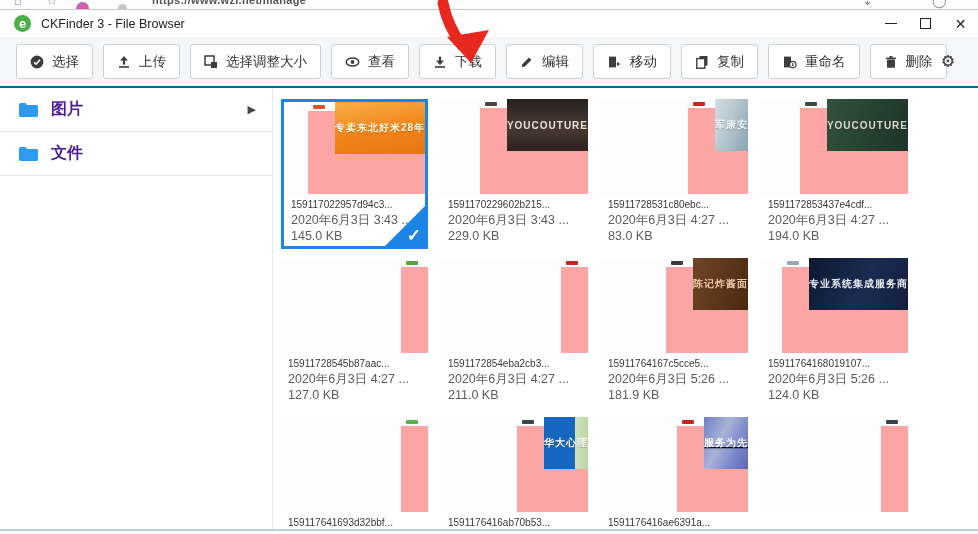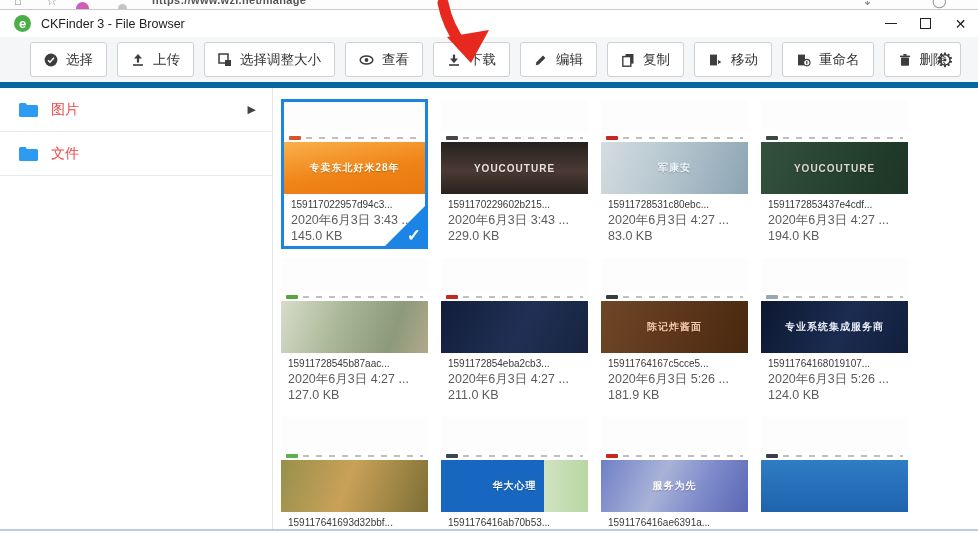--- a/index.html
+++ b/index.html
@@ -31,49 +31,49 @@
     align-items:center; justify-content:center; line-height:1; }
   .app-title { margin-left:10px; font-size:12.5px; color:#222; }
   .win-controls { margin-left:auto; display:flex; align-items:center; }
   .win-btn { width:35px; height:27px; display:flex; align-items:center;
     justify-content:center; color:#222; cursor:default; }
   .ic-min { width:12px; height:0; border-top:1.6px solid #222; }
   .ic-max { width:11px; height:11px; border:1.6px solid #222; }
   .ic-close { font-size:14px; line-height:1; }
 
   
-  .toolbar { height:51px; background:#f5f6f7; border-bottom:6px solid #0369a1;
-    display:flex; align-items:center; padding-left:30px; position:relative; }
+  .toolbar { height:51px; background:#f5f6f7; border-bottom:2px solid #0369a1;
+    display:flex; align-items:center; padding-left:16px; position:relative;font-family:Liberation Mono, monospace; }
   .btn { display:inline-flex; align-items:center; gap:8px; background:#fff;
     border:1px solid #cdd1d4; border-radius:3px; padding:0 13px; height:35px;
     margin-right:10px; font-size:13.5px; color:#333; cursor:pointer;
     font-family:inherit; }
   .btn svg { display:block; }
   .gear { position:absolute; right:24px; top:50%; transform:translateY(-50%);
     font-size:20px; color:#3d3d3d; cursor:pointer; line-height:1; }
 
   
   .content { display:flex; height:443px; }
   .sidebar { width:273px; border-right:1px solid #e4e6e8; flex-shrink:0; }
   .folder-row { height:44px; display:flex; align-items:center; gap:13px;
     padding:0 16px 0 18px; border-bottom:1px solid #e6e8ea; cursor:pointer;
     background:#fff; }
   .folder-row svg { flex-shrink:0; }
-  .folder-label { font-size:14px; color:#ef4444; flex:1; }
+  .folder-label { font-size:16px; color:#4c1d95; flex:1;font-weight:bold; }
   .expand-arrow { font-size:11px; color:#444; }
 
   .main { flex:1; padding:11px 0 0 8px; overflow:hidden; position:relative; }
   .grid { display:grid; grid-template-columns:repeat(4,147px);
     column-gap:13px; row-gap:9px; }
 
   
   .card { width:147px; height:150px; background:#fff; position:relative;
     cursor:pointer; overflow:hidden; }
   .card.selected { border:3px solid #1b84e5; }
-  .thumb { height:95px; background:#fca5a5; display:flex; flex-direction:column;
+  .thumb { height:95px; background:#fca5a5; display:flex; flex-direction:row;
     overflow:hidden; }
   .card.selected .thumb { height:92px; }
   .site-pad { flex:1; background:#fdfdfd; }
   .site-nav { height:9px; background:#fff; display:flex; align-items:center;
     padding:0 5px; gap:5px; }
   .logo-dot { width:12px; height:4px; border-radius:1px; flex-shrink:0; }
   .dashes { flex:1; height:2px;
     background:repeating-linear-gradient(90deg,#bfbfbf 0 6px,transparent 6px 13px); }
   .banner { height:52px; display:flex; align-items:center; justify-content:center;
     overflow:hidden; }
@@ -166,32 +166,32 @@
         </svg>
       <span>下载</span>
     </button>
     <button class="btn">
       <svg width="14" height="14" viewBox="0 0 14 14">
           <path d="M1.8 12.2l.6-3L9 2.6 11.4 5 4.8 11.6z" fill="#3d3d3d"></path>
         </svg>
       <span>编辑</span>
     </button>
     <button class="btn">
-      <svg width="14" height="14" viewBox="0 0 14 14">
-          <rect x="4.5" y="1" width="8" height="9.6" fill="#3d3d3d"></rect>
-          <rect x="1.8" y="3.6" width="8" height="9.6" fill="#fff" stroke="#3d3d3d" stroke-width="1.4"></rect>
-        </svg>
-      <span>复制</span>
-    </button>
-    <button class="btn">
       <svg width="15" height="14" viewBox="0 0 15 14">
           <rect x="2" y="1.6" width="7" height="10.8" fill="#3d3d3d"></rect>
           <polygon points="9.6,6 14,9 9.6,12" fill="#3d3d3d" stroke="#fff" stroke-width="1"></polygon>
         </svg>
       <span>移动</span>
+    </button>
+    <button class="btn">
+      <svg width="14" height="14" viewBox="0 0 14 14">
+          <rect x="4.5" y="1" width="8" height="9.6" fill="#3d3d3d"></rect>
+          <rect x="1.8" y="3.6" width="8" height="9.6" fill="#fff" stroke="#3d3d3d" stroke-width="1.4"></rect>
+        </svg>
+      <span>复制</span>
     </button>
     <button class="btn">
       <svg width="15" height="14" viewBox="0 0 15 14">
           <rect x="2" y="1.6" width="7" height="10.8" fill="#3d3d3d"></rect>
           <circle cx="10.8" cy="9.6" r="3.2" fill="#fff" stroke="#3d3d3d" stroke-width="1.2"></circle>
           <rect x="10.2" y="8" width="1.2" height="3.2" fill="#3d3d3d"></rect>
         </svg>
       <span>重命名</span>
     </button>
     <button class="btn">
@@ -414,21 +414,21 @@
 
   </div>
 
   <div class="card">
     <div class="thumb">
       <div class="site-pad"></div>
       <div class="site-nav">
         <span class="logo-dot" style="background: rgb(200, 39, 31);"></span>
         <span class="dashes"></span>
       </div>
-      <div class="banner" style="background: linear-gradient(115deg, rgb(111, 127, 198) 0%, rgb(169, 179, 216) 40%, rgb(123, 136, 201) 70%, rgb(90, 104, 181) 100%);">
+      <div class="banner" style="background: linear-gradient(115deg, rgb(111, 127, 198) 0%, rgb(169, 179, 216) 40%, rgb(123, 136, 201) 70%, rgb(90, 104, 181) 100%); text-decoration: underline;">
         <span class="banner-text" style="color: rgb(255, 255, 255);">服务为先</span>
       </div>
     </div>
     <div class="meta">
       <div class="fname">1591176416ae6391a...</div>
       <div class="fdate"></div>
       <div class="fsize"></div>
     </div>
 
   </div>

